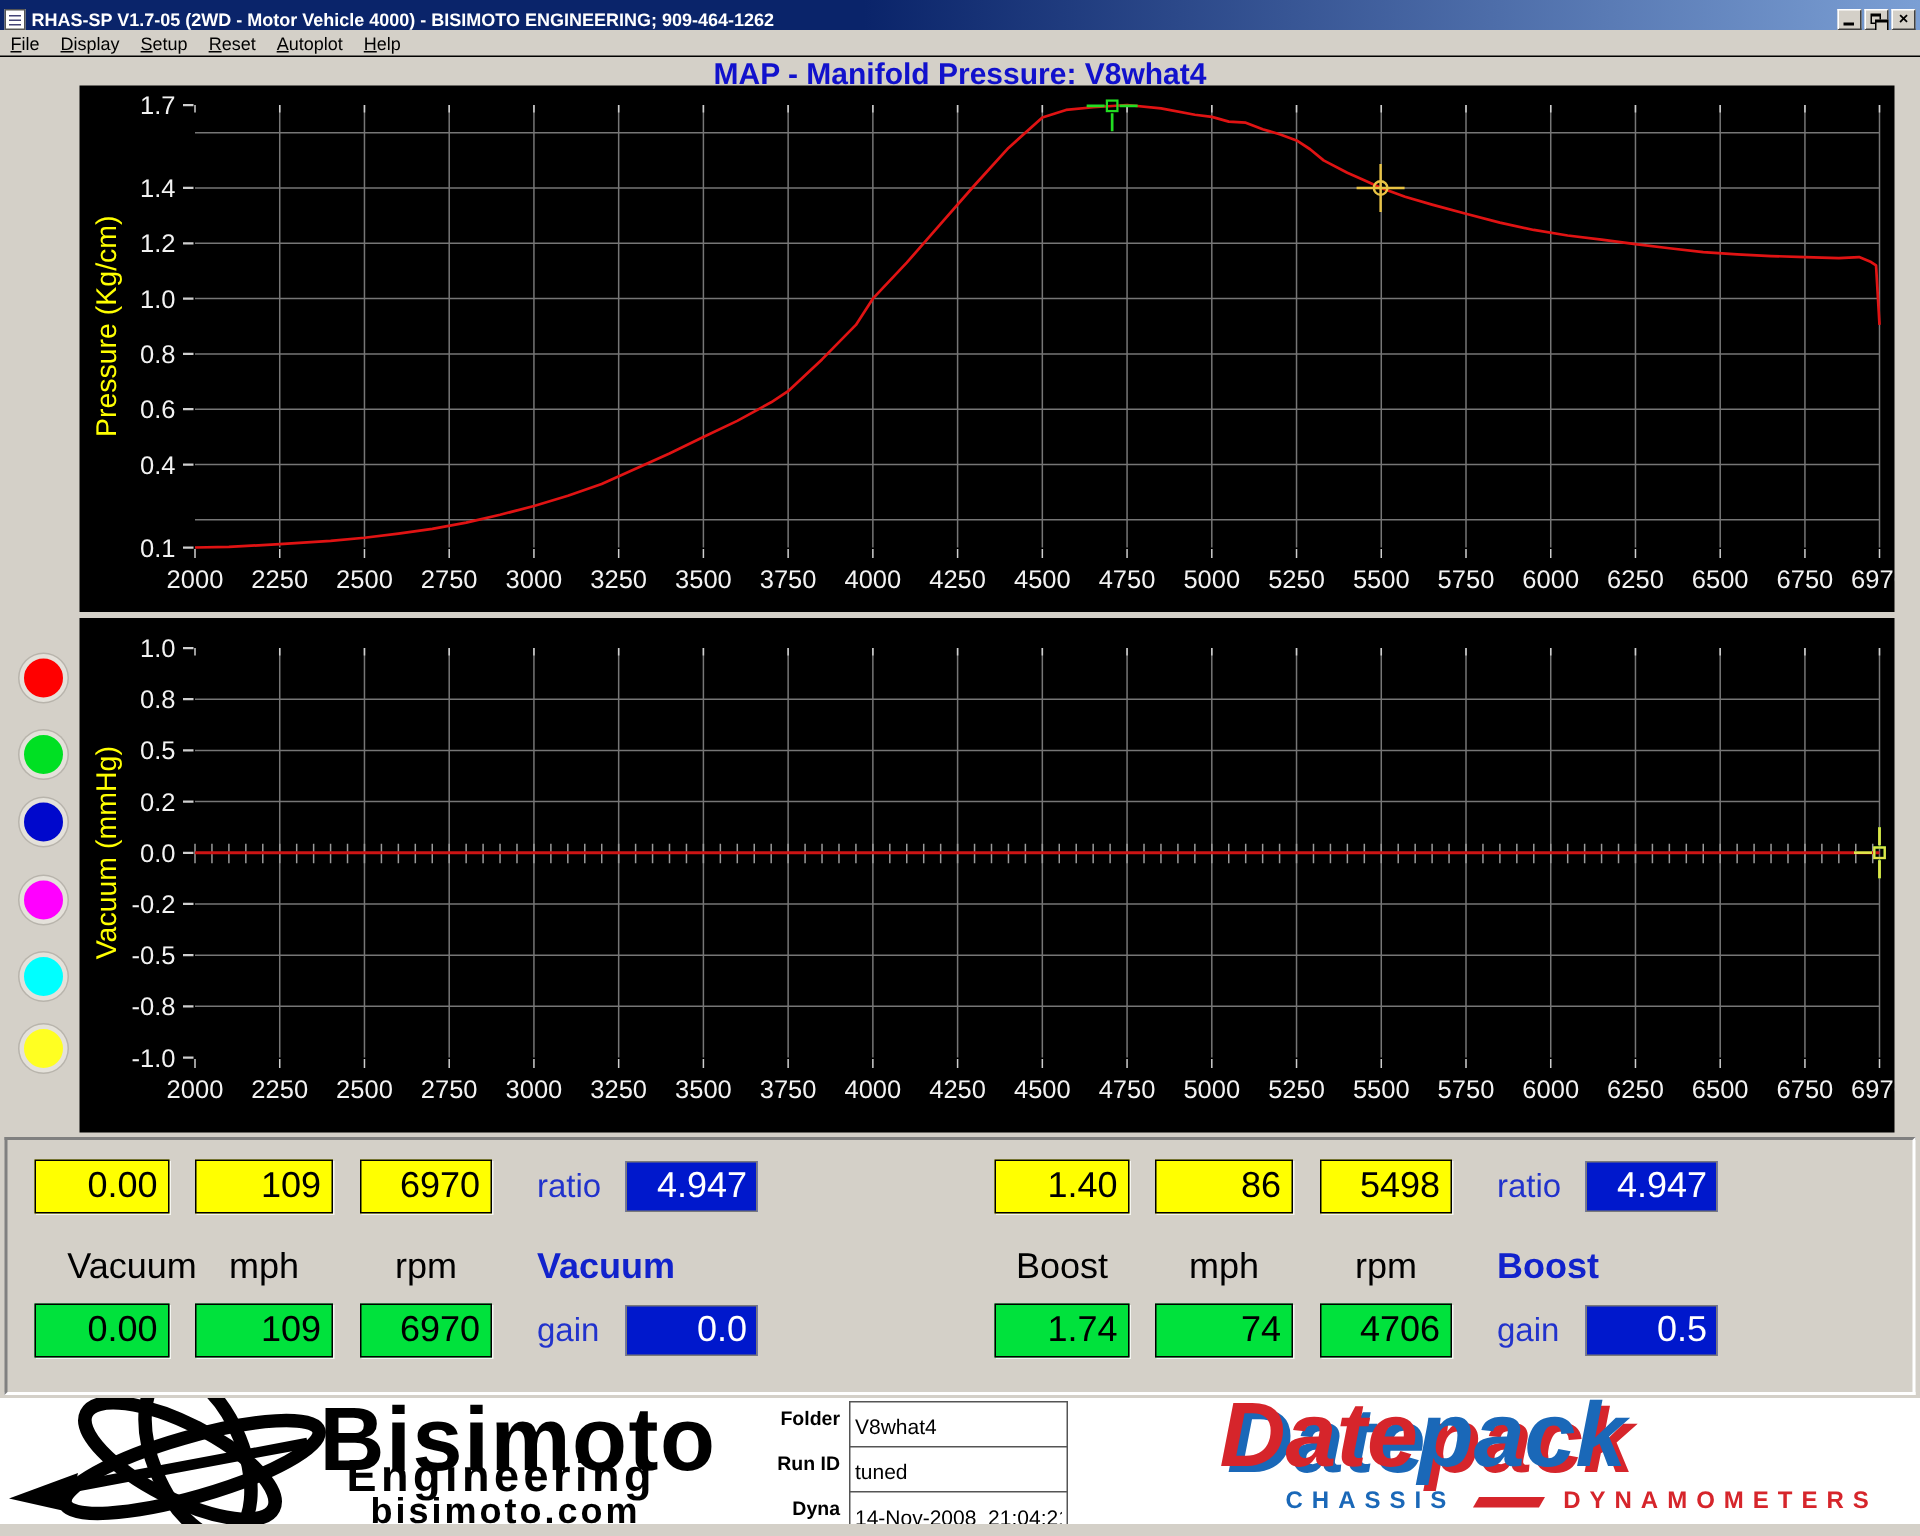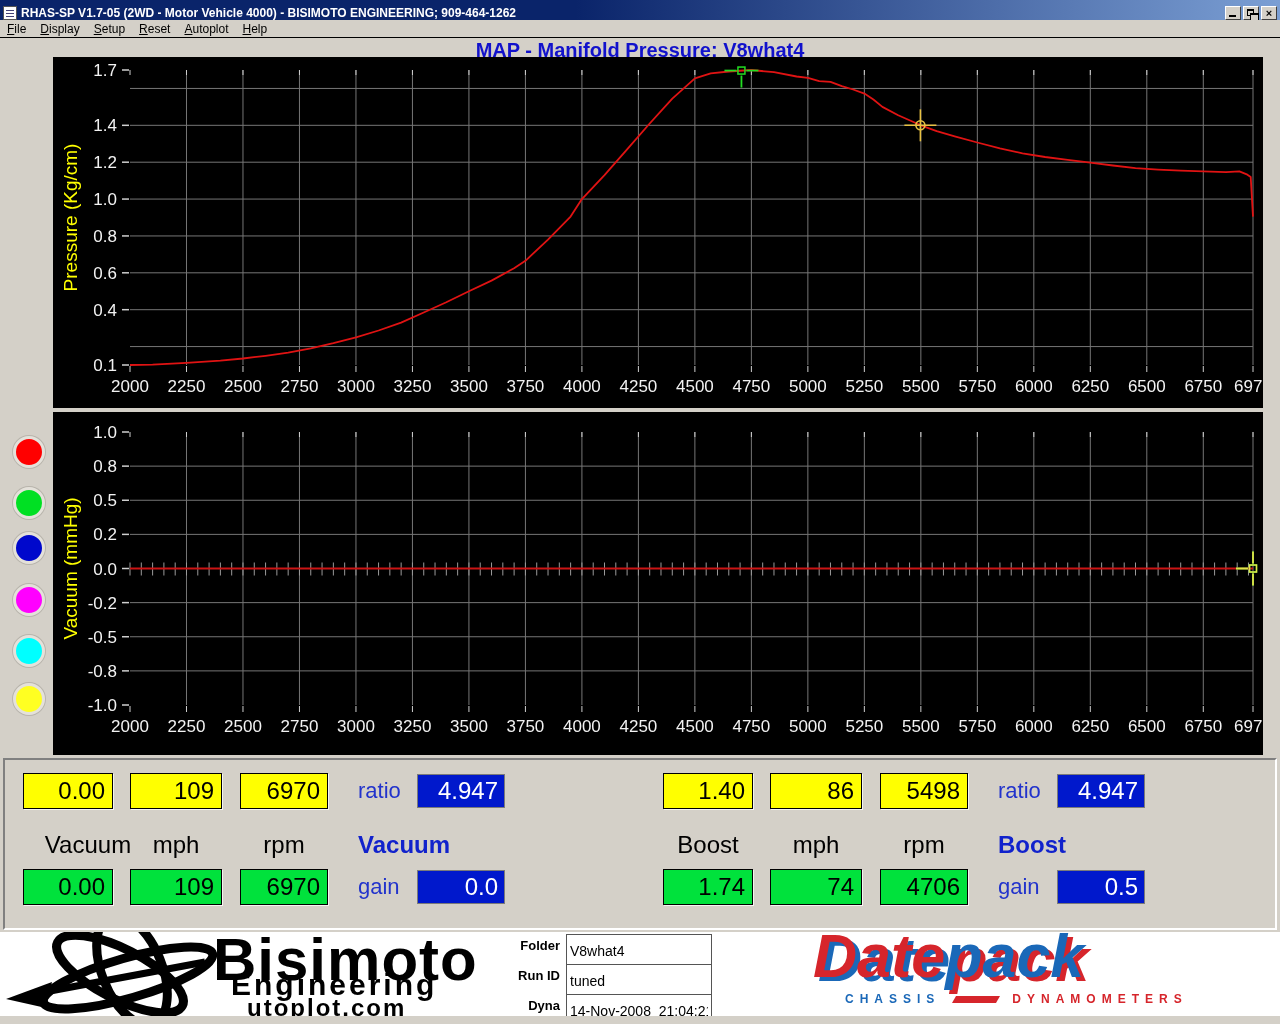--- a/index.html
+++ b/index.html
@@ -77,22 +77,22 @@
   .field-label { position:absolute; width:60px; text-align:right; font-size:13px;
     font-weight:bold; color:#000; top:4px; }
   .field-input { position:absolute; left:66px; top:0; width:146px; height:22px;
     border:1px solid #555; background:#fff; font-size:14px;
     font-family:"Liberation Sans","DejaVu Sans",sans-serif; padding:16px 3px; color:#000; }
   .dynapack { position:absolute; left:805px; top:0; width:460px; height:84px; }
   .dyna-word { position:absolute; left:8px; top:-6px; font-size:61px; font-weight:bold;
     font-style:italic; line-height:1; white-space:nowrap; letter-spacing:0px; }
   .dyna-red  { color:#d6252b; text-shadow:5px 4px 0 #1a68b8; }
   .dyna-blue { color:#1a68b8; text-shadow:5px 4px 0 #d6252b; }
-  .dyna-tag { position:absolute; left:40px; top:60px; width:400px; display:flex;
-    align-items:center; gap:14px; font-size:12px; font-weight:bold; letter-spacing:6px; }
+  .dyna-tag { position:absolute; left:52px; top:60px; width:400px; display:flex;
+    align-items:center; gap:14px; font-size:16px; font-weight:bold; letter-spacing:6px; }
   .tag-chassis { color:#1a68b8; }
   .tag-dash { width:44px; height:7px; background:#d6252b; transform:skewX(-30deg); }
   .tag-dyno { color:#d6252b; }
 
   .bottom-strip { position:absolute; left:0; top:1016px; width:1280px; height:8px; background:#d4d0c8; }
 </style>
 </head>
 <body>
 
 <div class="page">
@@ -517,21 +517,21 @@
       <g fill="none" stroke="#000">
         <ellipse cx="128" cy="46" rx="88" ry="20" stroke-width="9" transform="rotate(-16 128 46)"></ellipse>
         <ellipse cx="120" cy="42" rx="70" ry="25" stroke-width="9" transform="rotate(27 120 42)"></ellipse>
         <ellipse cx="132" cy="38" rx="58" ry="30" stroke-width="9" transform="rotate(68 132 38)"></ellipse>
         <path d="M205 30 L34 62" stroke-width="7"></path>
       </g>
       <polygon points="6,67 52,50 46,76" fill="#000"></polygon>
     </svg>
     <div class="biz-name">Bisimoto</div>
     <div class="biz-eng">Engineering</div>
-    <div class="biz-web">utoplot.com</div>
+    <div class="biz-web">bisimoto.com</div>
 
     <div class="field-row" style="left:500px;top:2px">
       <div class="field-label">Folder</div>
       <input class="field-input" value="V8what4" style="">
     </div>
     <div class="field-row" style="left:500px;top:32px">
       <div class="field-label">Run ID</div>
       <input class="field-input" value="tuned" style="">
     </div>
     <div class="field-row" style="left:500px;top:62px">

